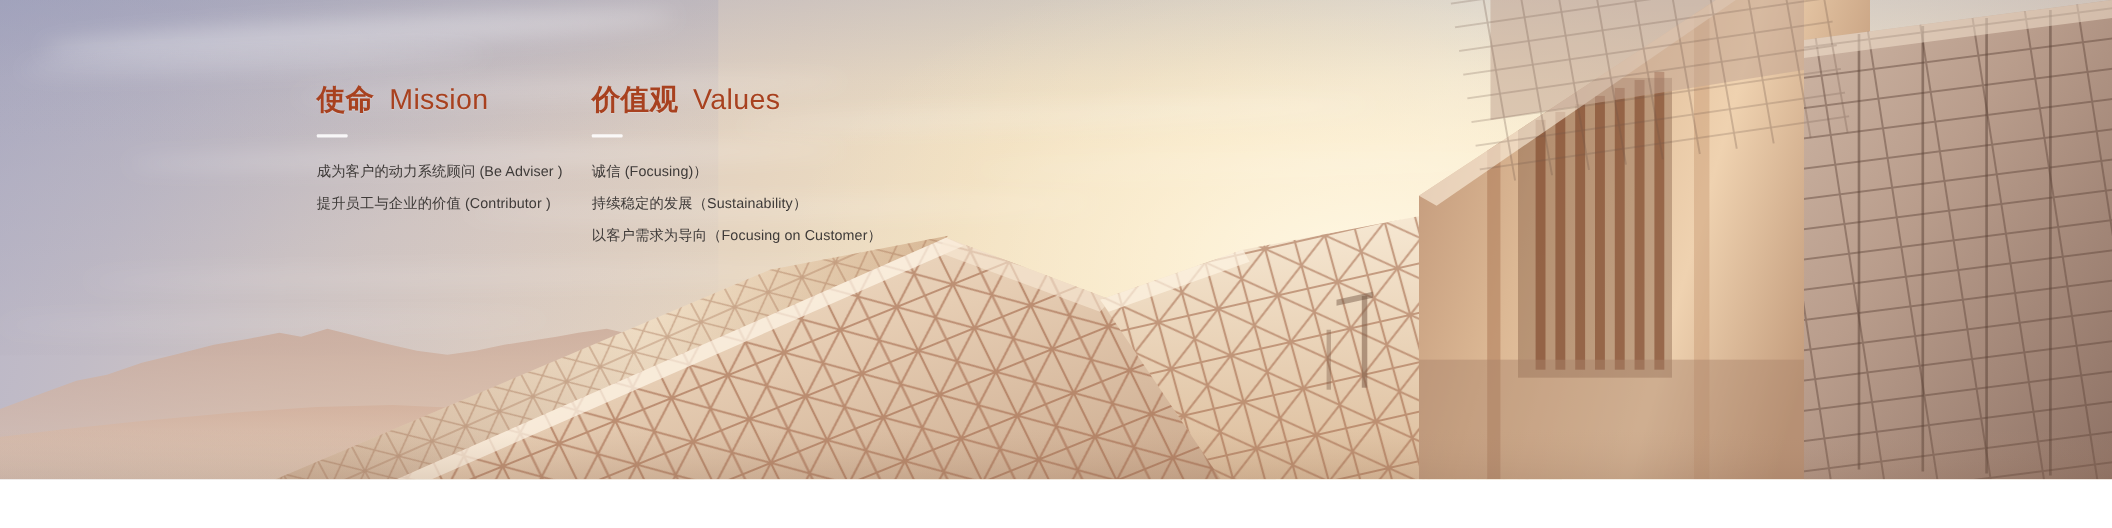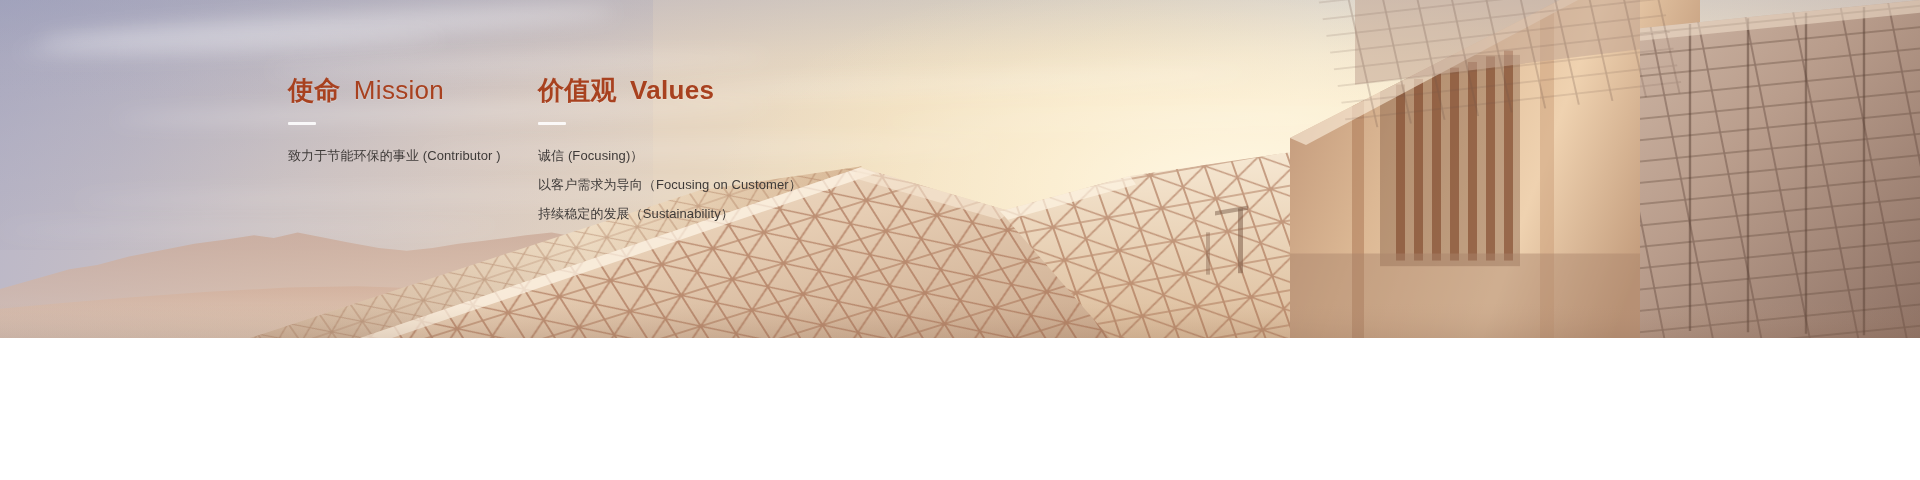--- a/index.html
+++ b/index.html
@@ -8,21 +8,21 @@
     padding: 0;
     background: #ffffff;
   }
   body {
     font-family: "Liberation Sans", "DejaVu Sans", sans-serif;
   }
 
   #banner {
     position: relative;
     width: 1920px;
-    height: 338px;
+    height: 436px;
     overflow: hidden;
     background: #e9dcd0;
   }
 
   
   .sky-base {
     position: absolute;
     inset: 0;
     background:
       linear-gradient(105deg,
@@ -373,31 +373,32 @@
 
   <div class="content">
     <div class="columns">
 
       <div class="col col-mission">
         <div class="col-heading">
           <span>使命</span>
           <span class="en" style="margin-left: 6px;">Mission</span>
         </div>
         <div class="divider"></div>
-        <div class="col-line">致力于节能环保的事业 (Contributor )</div>
+        <div class="col-line">成为客户的动力系统顾问 (Be Adviser )</div>
+        <div class="col-line">提升员工与企业的价值 (Contributor )</div>
       </div>
 
 
       <div class="col col-values">
         <div class="col-heading">
           <span>价值观</span>
-          <span class="en" style="margin-left: 6px; font-weight: bold;">Values</span>
+          <span class="en" style="margin-left: 6px;">Values</span>
         </div>
         <div class="divider"></div>
         <div class="col-line">诚信 (Focusing)）</div>
+        <div class="col-line">持续稳定的发展（Sustainability）</div>
         <div class="col-line">以客户需求为导向（Focusing on Customer）</div>
-        <div class="col-line">持续稳定的发展（Sustainability）</div>
       </div>
 
     </div>
   </div>
 
 </div>
 
 </body></html>

